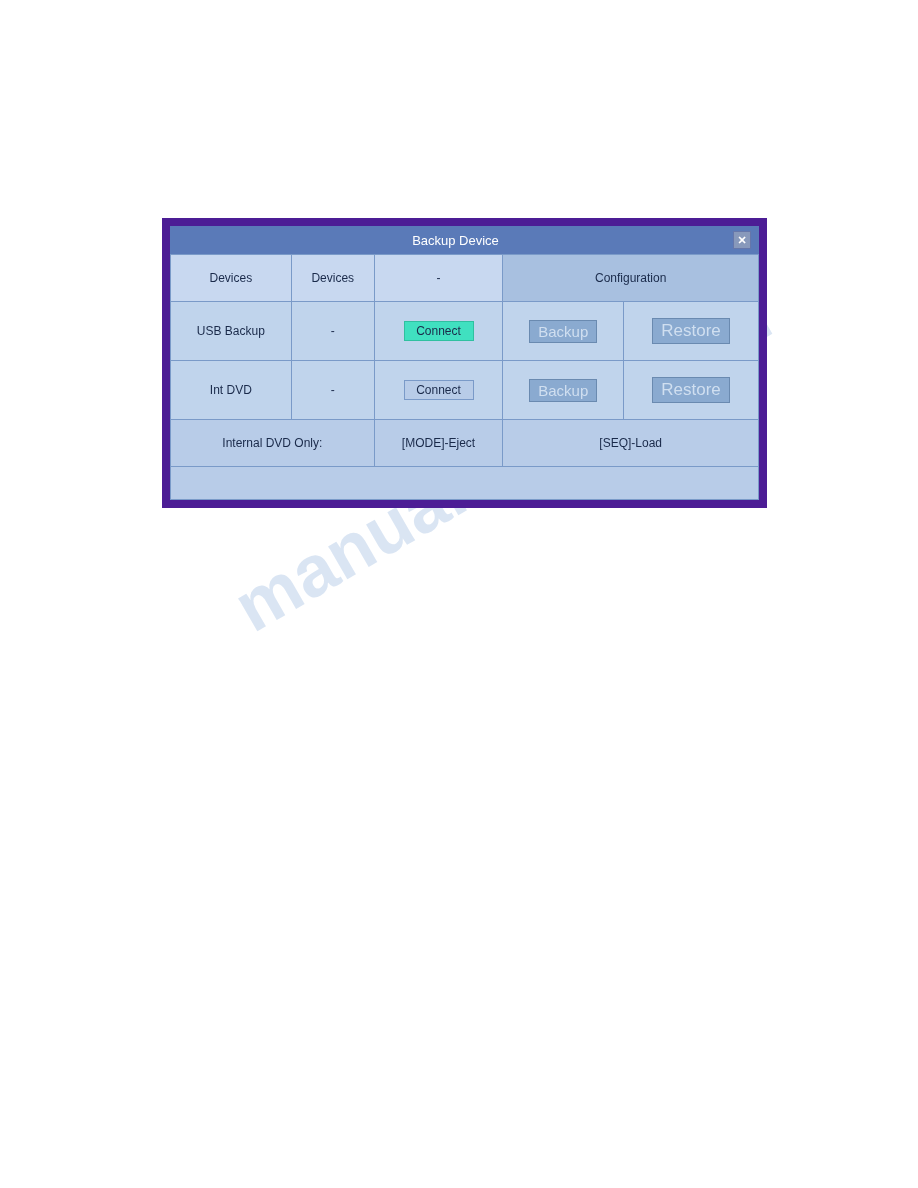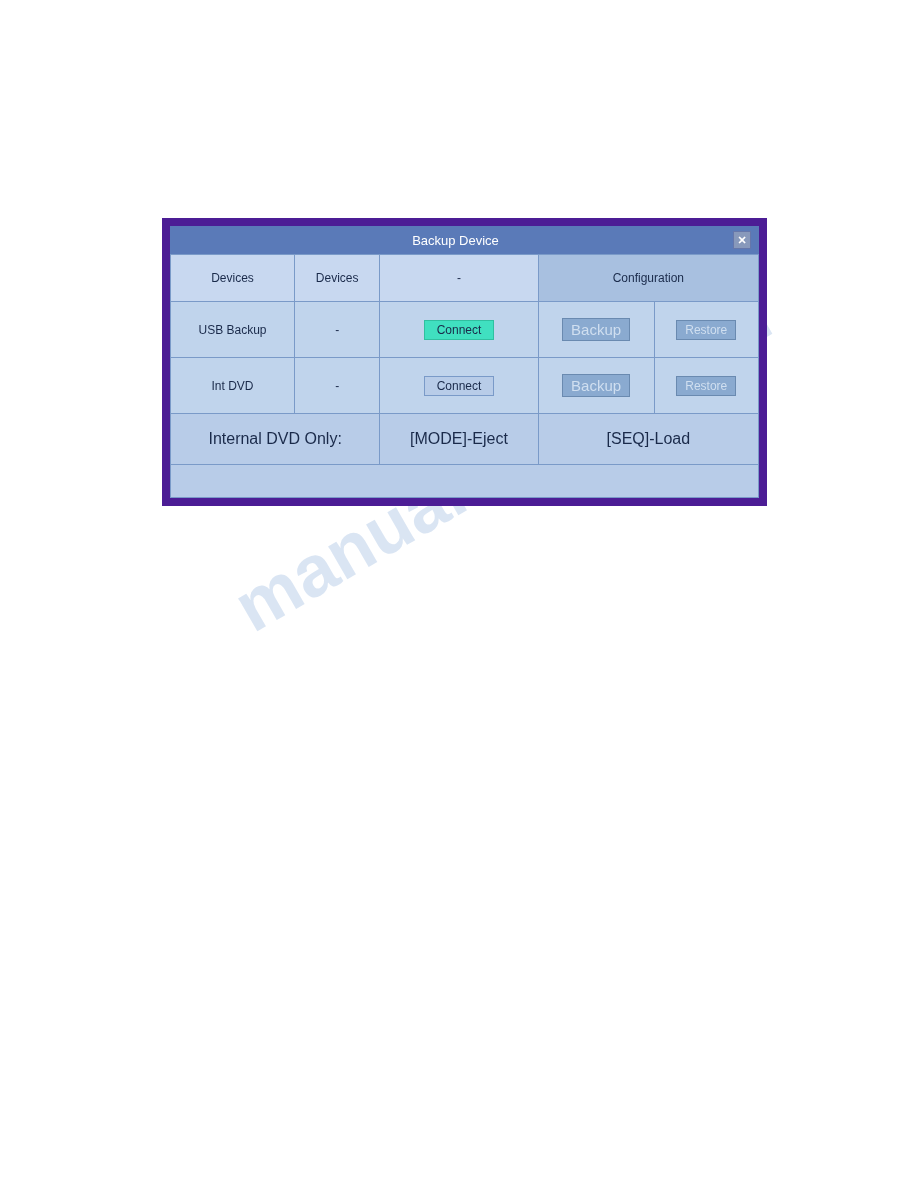--- a/index.html
+++ b/index.html
@@ -130,27 +130,27 @@
       font-size: 15px;
       min-width: 60px;
     }
 
     .btn-restore {
       background-color: #8aaad0;
       color: #d0dff0;
       border: 1px solid #6a8ab0;
       padding: 2px 8px;
       cursor: pointer;
-      font-size: 12px;
+      font-size: 17px;
       min-width: 60px;
     }
 
     .footer-row td {
       background-color: #b8cce8;
-      font-size: 16px;
+      font-size: 12px;
       color: #1a2a4a;
     }
 
     .empty-row td {
       background-color: #b8cce8;
       height: 22px;
     }
 
     .status-dash {
       color: #1a2a4a;

